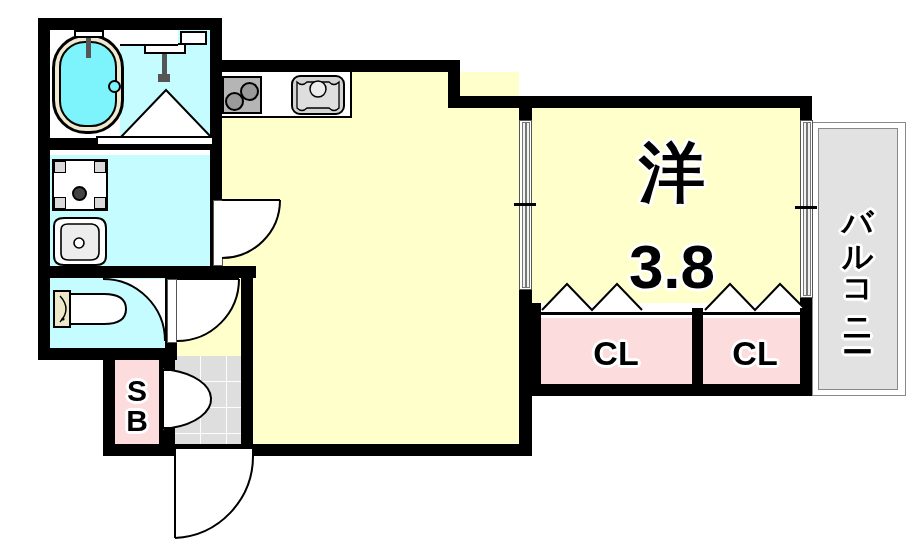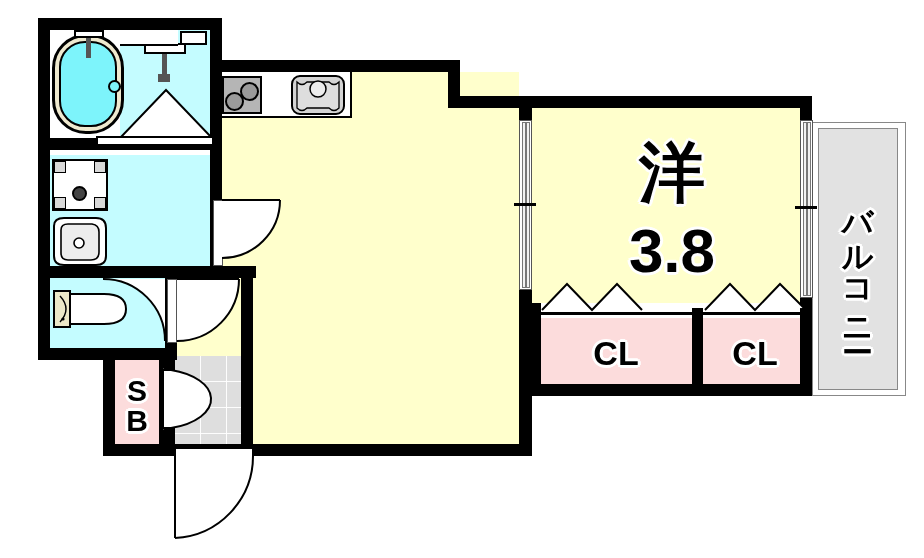--- a/index.html
+++ b/index.html
@@ -236,21 +236,21 @@
 
   <svg class="abs" style="left:540px;top:282px;width:152px;height:30px;" viewBox="0 0 152 30">
     <polyline points="2,28 27,2 52,28 77,2 102,28" fill="#ffffff" stroke="#000" stroke-width="2"></polyline>
   </svg>
   <svg class="abs" style="left:703px;top:282px;width:103px;height:30px;" viewBox="0 0 103 30">
     <polyline points="2,28 27,2 52,28 77,2 101,26" fill="#ffffff" stroke="#000" stroke-width="2"></polyline>
   </svg>
 
 
   <div class="label lbl-yo" style="left:612px;top:140px;width:120px;">洋</div>
-  <div class="label lbl-num" style="left:602px;top:220px;width:140px;">3.8</div>
+  <div class="label lbl-num" style="left:602px;top:236px;width:140px;">3.8</div>
 
   <div class="label lbl-cl" style="left:566px;top:336px;width:100px;">CL</div>
   <div class="label lbl-cl" style="left:705px;top:336px;width:100px;">CL</div>
 
   <div class="label lbl-sb" style="left:117px;top:375px;width:40px;">S</div>
   <div class="label lbl-sb" style="left:117px;top:405px;width:40px;">B</div>
 
   <div class="label lbl-balcony" style="left:842px;top:152px;height:220px;">バルコニー</div>
 
 </div>

